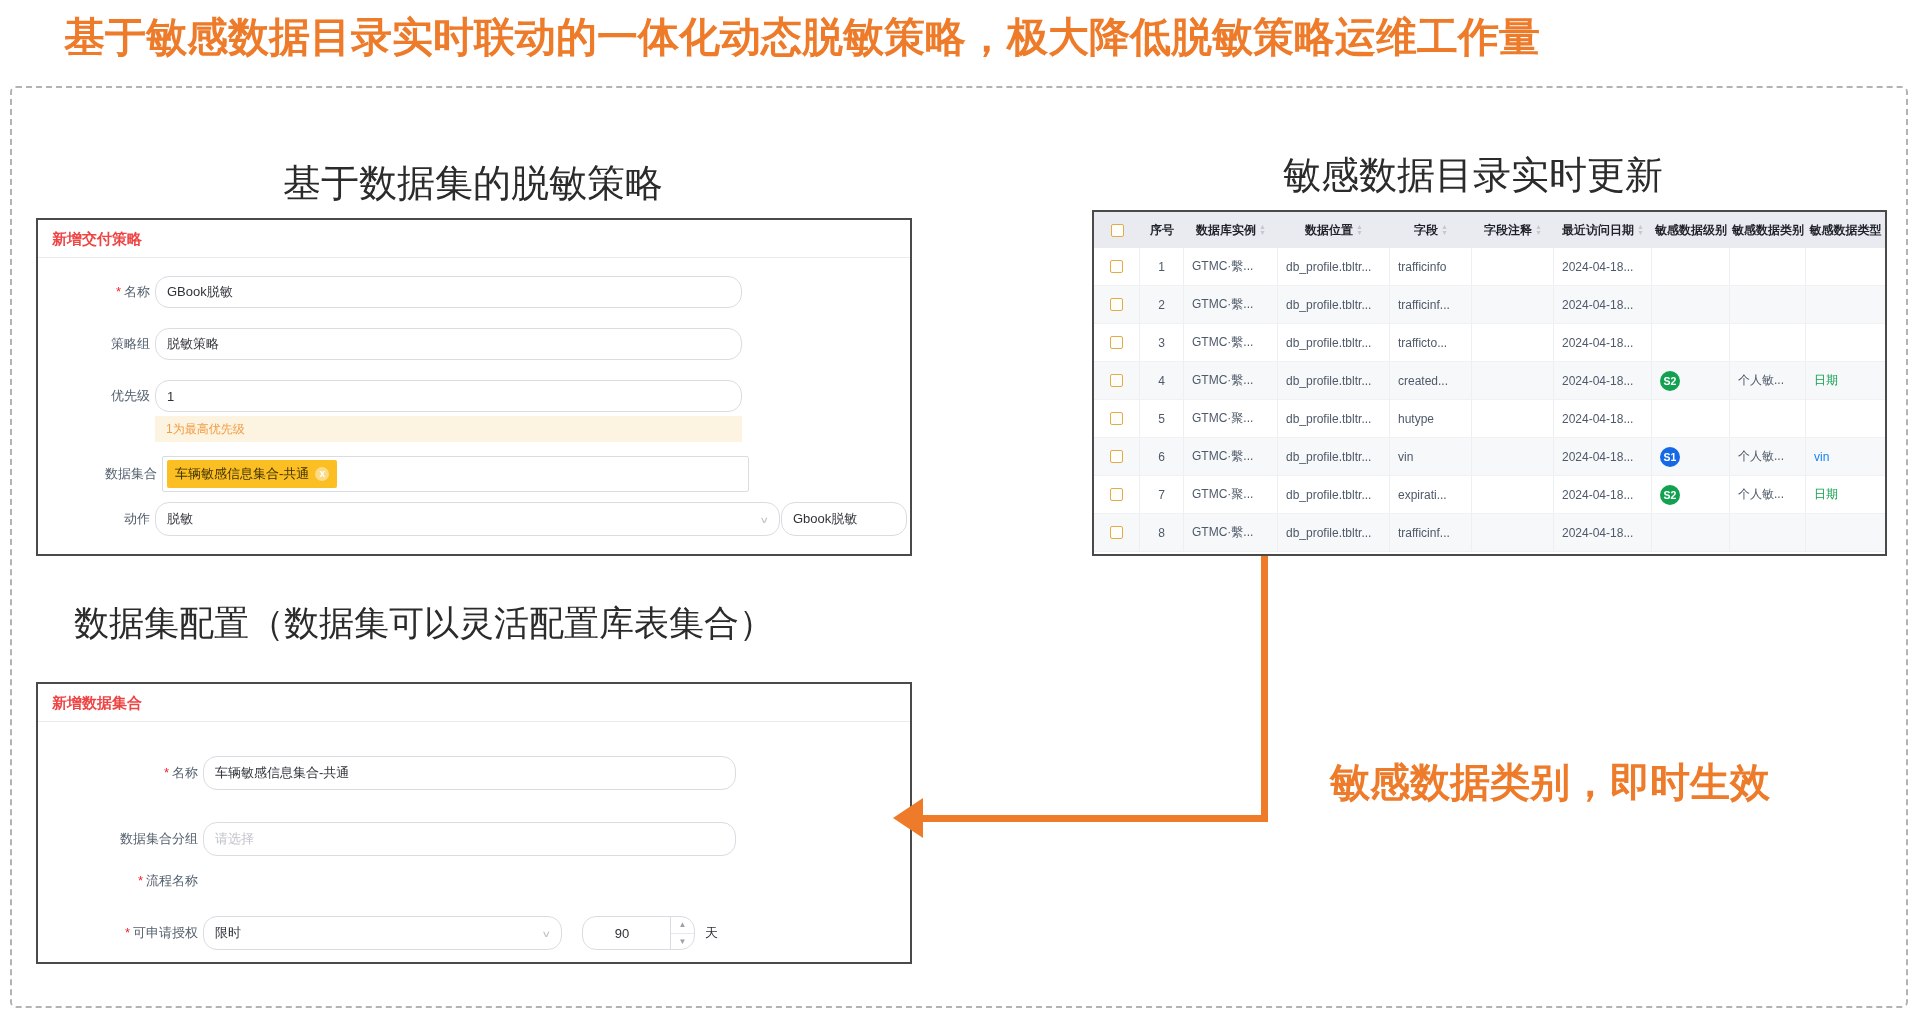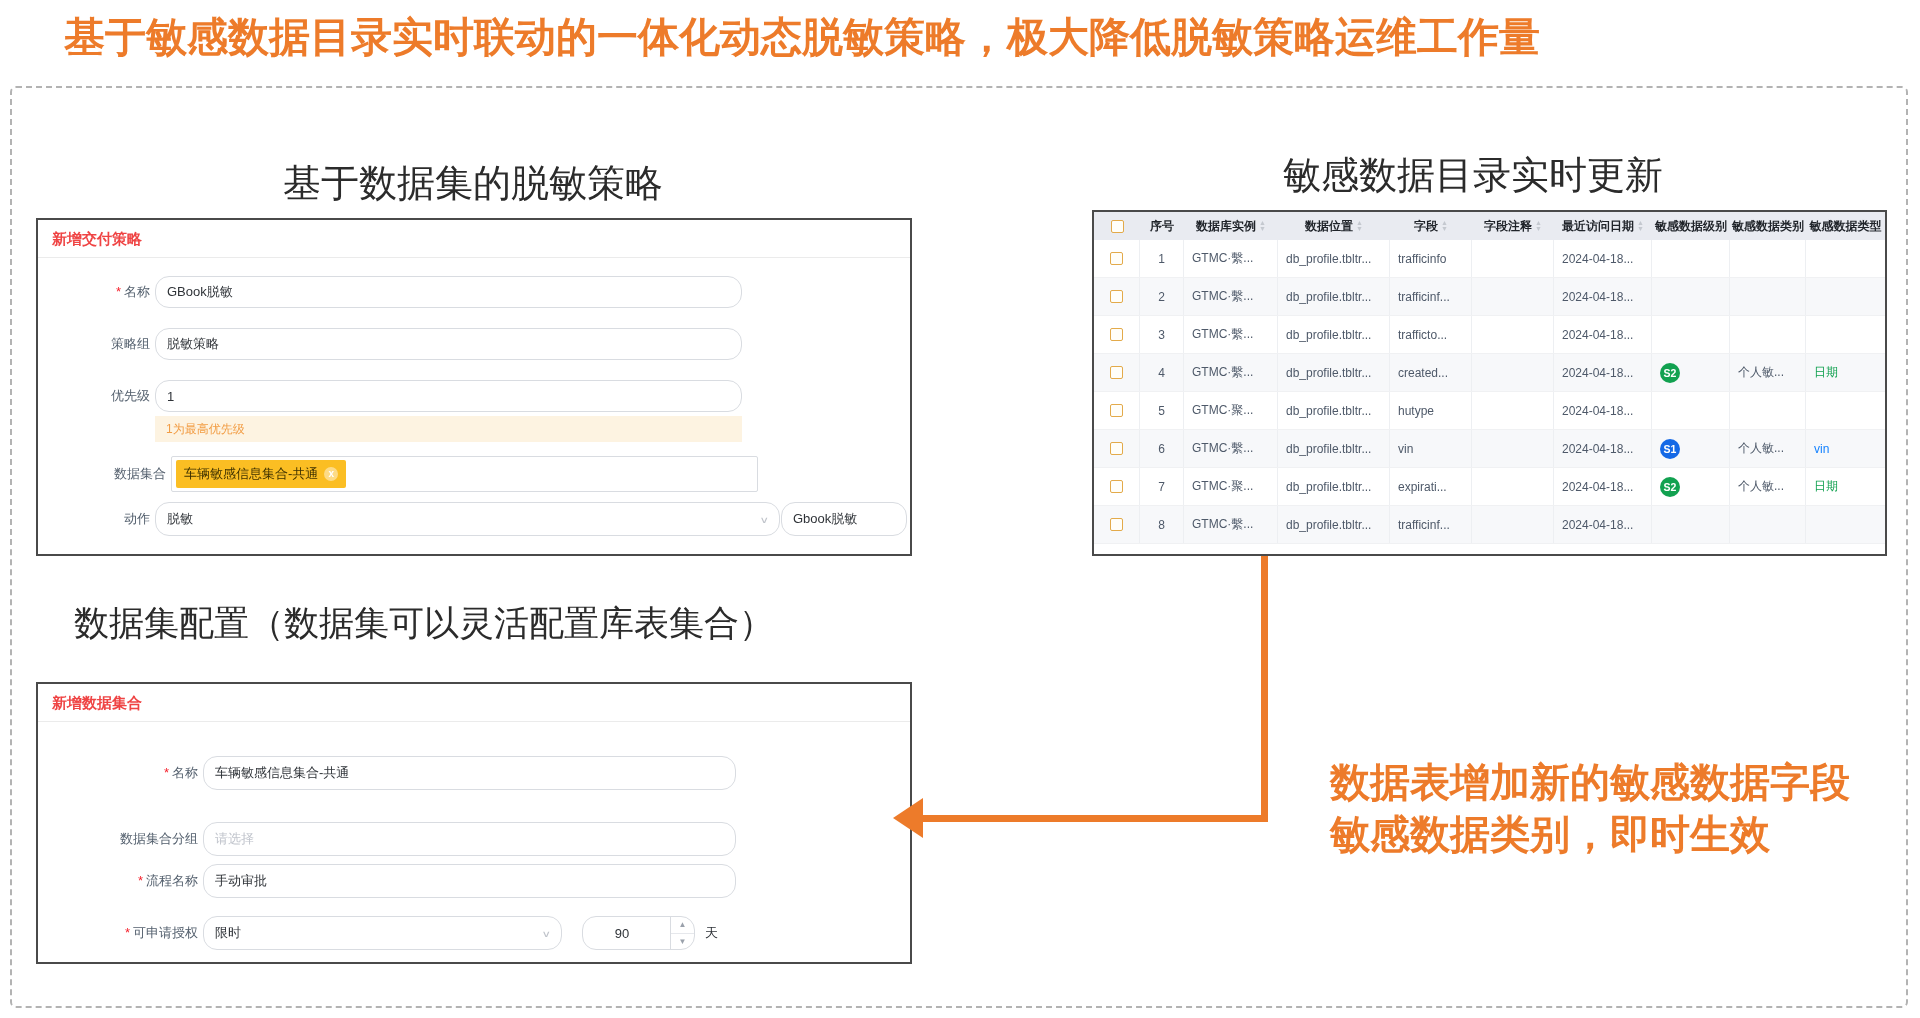--- a/index.html
+++ b/index.html
@@ -50,21 +50,21 @@
   .stepper { position:absolute; right:0; top:0; width:24px; height:100%;
     border-left:1px solid #d9dce1; display:flex; flex-direction:column; }
   .stepper span { flex:1; display:flex; align-items:center; justify-content:center;
     font-size:8px; color:#9aa1ab; }
   .stepper span:first-child { border-bottom:1px solid #e6e8ec; }
   .unit { font-size:13px; color:#2f3338; margin-left:10px; }
 
   
   .table-box { position:absolute; left:1092px; top:210px; width:795px; height:346px;
     background:#fff; border:2px solid #4a4a4a; overflow:hidden; }
-  .hrow { display:flex; height:28px; background:#e9ebf1; align-items:stretch;justify-content:space-between; }
+  .hrow { display:flex; height:36px; background:#e9ebf1; align-items:stretch;justify-content:space-between; }
   .hcell { display:flex; align-items:center; justify-content:center; gap:3px;
     font-size:12px; font-weight:700; color:#1f2329; white-space:nowrap; overflow:hidden; }
   .caret { display:none; flex-direction:column; line-height:5px; }
   .hcell.sortable .caret { display:flex; }
   .caret i { font-style:normal; font-size:7px; color:#c4c8cf; height:6px; }
   .tbody .trow { display:flex; height:38px; align-items:stretch; border-bottom:1px solid #f0f1f3; background:#fff; }
   .tbody .trow:nth-child(even) { background:#f7f8fa; }
   .cell { display:flex; align-items:center; padding:0 8px; font-size:12px; color:#4e5969;
     border-right:1px solid #edeff2; white-space:nowrap; overflow:hidden; }
   .hrow>*:nth-child(1), .trow>*:nth-child(1){ width:46px; justify-content:center; }
@@ -122,21 +122,21 @@
     </div>
 
     <div class="frow" style="left:0;top:160px;width:872px;height:32px;">
       <div class="flabel">优先级</div>
       <div class="finput gap" style="width:587px;">1</div>
     </div>
     <div class="frow" style="left:117px;top:196px;width:587px;">
       <div class="hintbar" style="width:587px;">1为最高优先级</div>
     </div>
 
-    <div class="frow" style="left:16px;top:236px;width:872px;height:36px;">
+    <div class="frow" style="left:7px;top:236px;width:872px;height:36px;">
       <div class="flabel">数据集合</div>
       <div class="tagfield gap" style="width:587px;">
         <span class="tag">
             <span>车辆敏感信息集合-共通</span>
             <span class="tag-close">x</span>
           </span>
       </div>
     </div>
 
     <div class="frow" style="left:0;top:282px;width:872px;height:34px;">
@@ -159,21 +159,20 @@
       <div class="finput gap" style="width:533px;height:34px;">车辆敏感信息集合-共通</div>
     </div>
 
     <div class="frow" style="left:0;top:126px;width:872px;height:34px;margin-top:12px;">
       <div class="flabel">数据集合分组</div>
       <div class="finput gap placeholder" style="width:533px;height:34px;">请选择</div>
     </div>
 
     <div class="frow" style="left:0;top:180px;width:872px;height:34px;">
       <div class="flabel"><span class="req">*</span><span>流程名称</span></div>
-      <div class="finput gap" style="width:533px;height:34px;">手动审批</div>
     </div>
 
     <div class="frow" style="left:0;top:232px;width:828px;height:34px;">
       <div class="flabel"><span class="req">*</span><span>可申请授权</span></div>
       <div class="finput gap" style="width:359px;height:34px;">
           <span>限时</span>
           <span class="chevron">∨</span>
         </div>
       <div class="finput" style="width:113px;height:34px;margin-left:20px;justify-content:center;padding-right:44px;">
           <span>90</span>
@@ -396,17 +395,16 @@
         </div>
 
     </div>
   </div>
 
   <div class="arrow-v"></div>
   <div class="arrow-h"></div>
   <div class="arrow-head"></div>
 
   <div class="callout">
-    <div>数据表增加新的敏感数据字段</div>
     <div>敏感数据类别，即时生效</div>
   </div>
 
 </div>
 
 </body></html>

